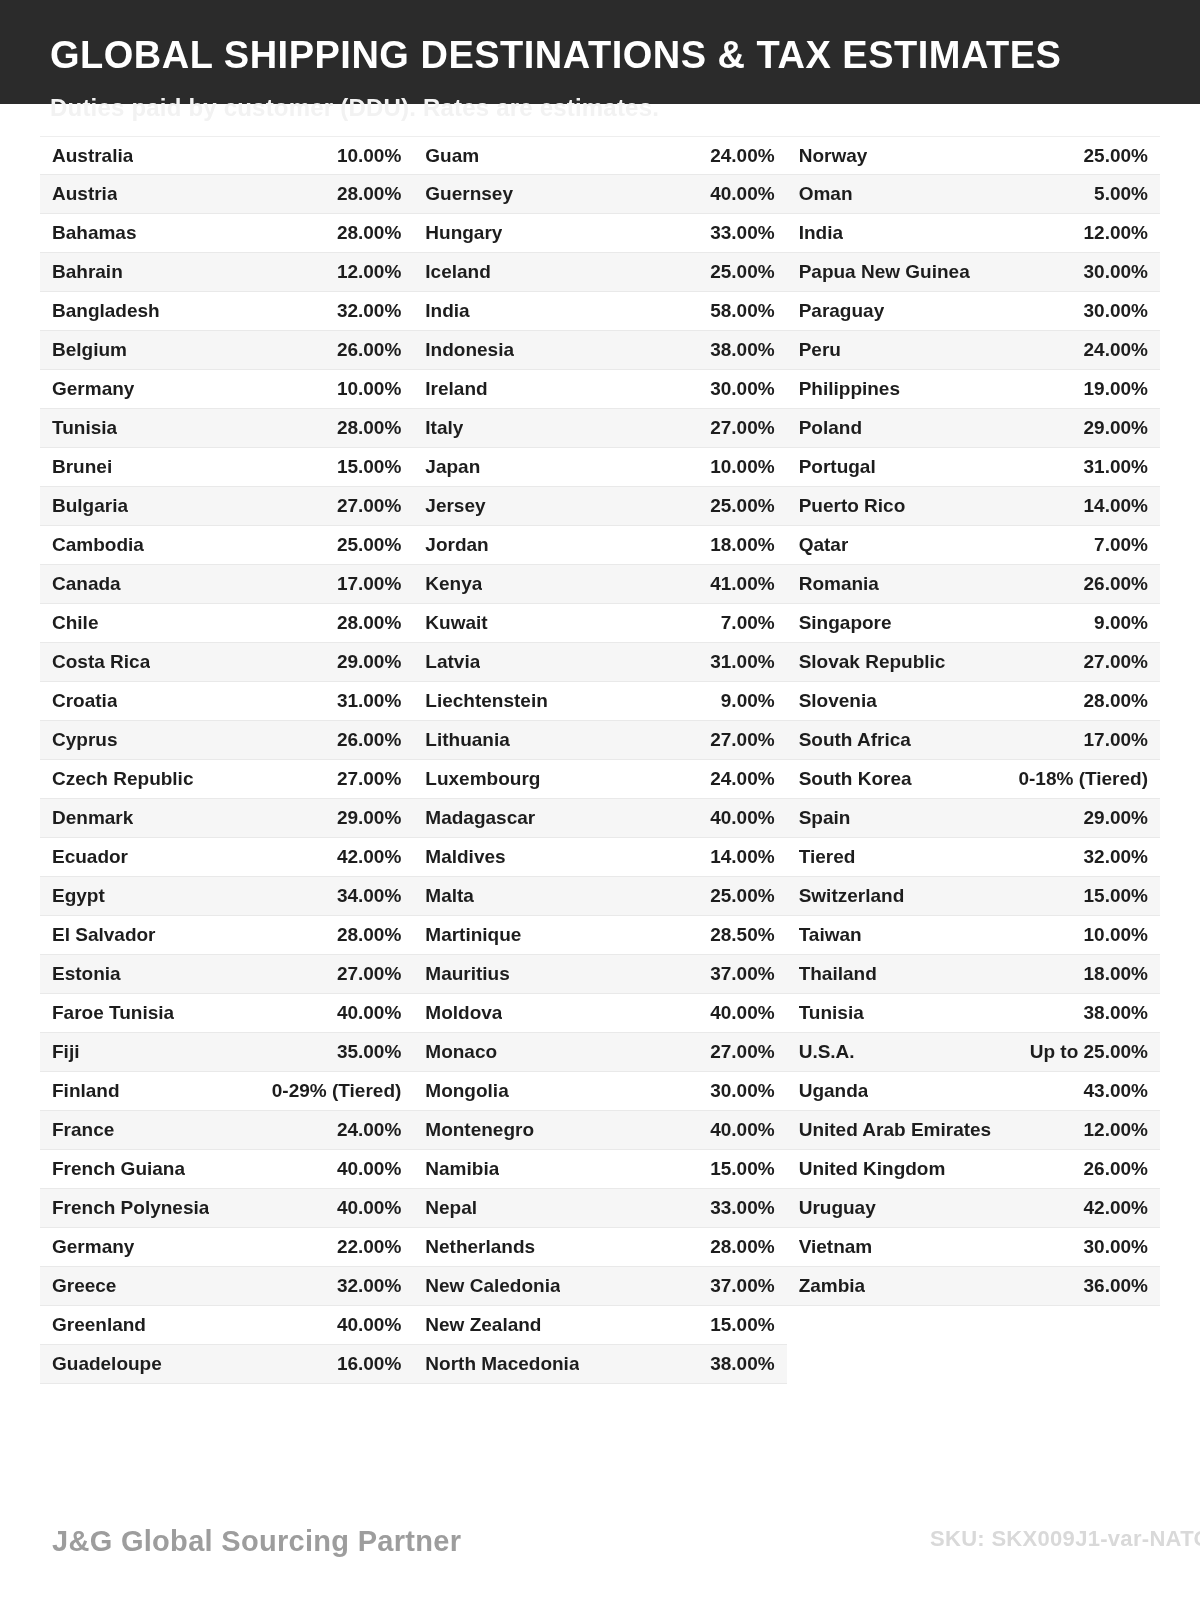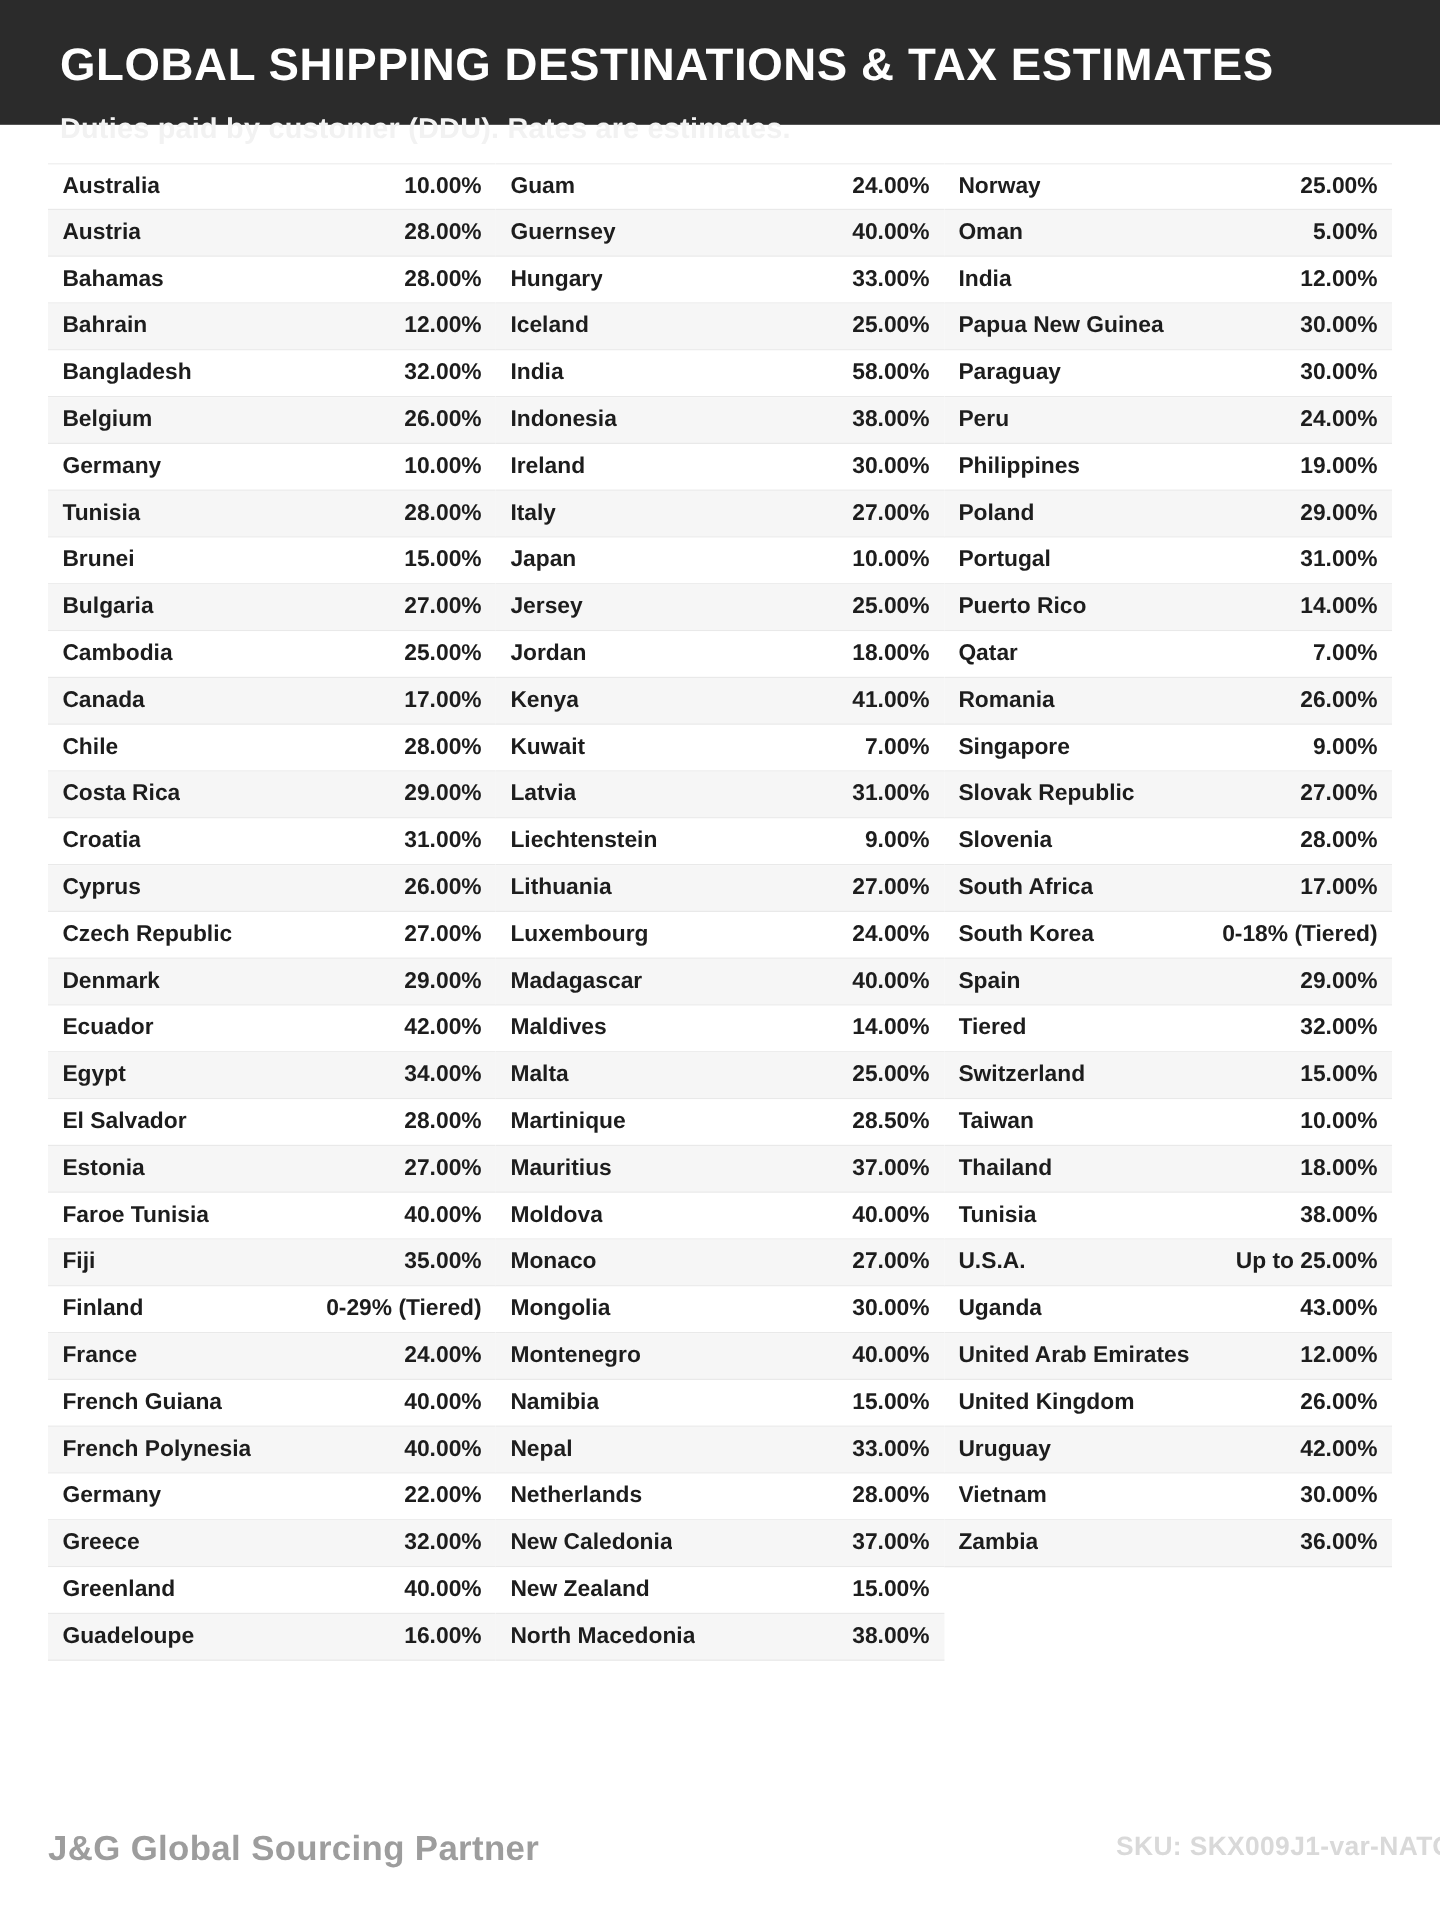--- a/index.html
+++ b/index.html
@@ -57,21 +57,21 @@
     white-space: nowrap;
     overflow: hidden;
   }
   .row .rate {
     color: #1d1d1d;
     white-space: nowrap;
     margin-left: 10px;
   }
   .footer-brand {
     position: absolute;
-    left: 40px;
+    left: 52px;
     bottom: 42px;
     font-size: 29px;
     font-weight: 800;
     letter-spacing: 0.3px;
     color: #9d9d9d;
   }
   .footer-sku {
     position: absolute;
     left: 930px;
     bottom: 48px;

